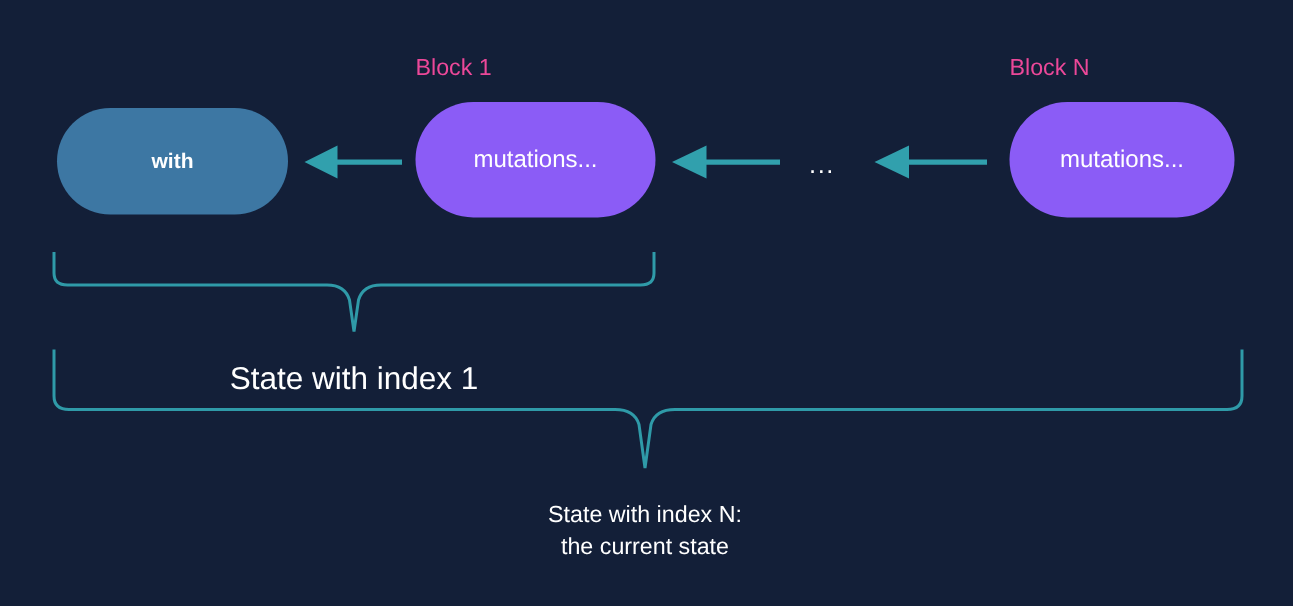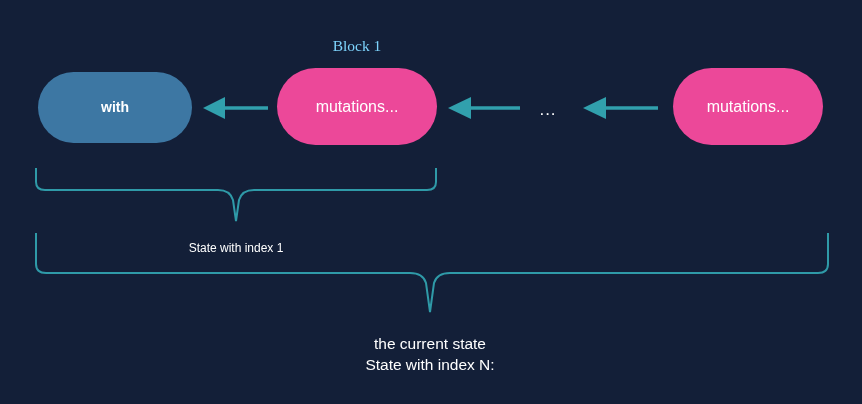--- a/index.html
+++ b/index.html
@@ -33,45 +33,44 @@
     height: 71px;
     background: #3d77a3;
     border-radius: 36px;
     font-size: 15.5px;
     line-height: 1.25;
   }
   .node-origin .line1 { font-weight: 400; }
   .node-origin .line2 { font-weight: 700; font-size: 14px; }
 
   .node-block {
-    background: #ec4899;
+    background: #8b5cf6;
     border-radius: 39px;
     font-size: 16px;
     font-weight: 400;
   }
   .node-block1 {
     left: 277px;
     top: 68px;
     width: 160px;
     height: 77px;
   }
   .node-blockN {
     left: 673px;
     top: 68px;
     width: 150px;
     height: 77px;
   }
 
   .caption {
     position: absolute;
-    color: #7dd3fc;
+    color: #ec4899;
     font-size: 15.5px;
-    text-align: center;
+    text-align: left;
     white-space: nowrap;
-    font-family: Liberation Serif, serif;
   }
   .caption-block1 { left: 277px; top: 37px; width: 160px; }
   .caption-blockN { left: 673px; top: 37px; width: 150px; }
 
   .ellipsis {
     position: absolute;
     left: 524px;
     top: 100px;
     width: 48px;
     text-align: center;
@@ -80,21 +79,21 @@
     letter-spacing: 1px;
   }
 
   .label-state1 {
     position: absolute;
     left: 36px;
     top: 241px;
     width: 400px;
     text-align: center;
     color: #ffffff;
-    font-size: 12px;
+    font-size: 21px;
     white-space: nowrap;
   }
   .label-stateN {
     position: absolute;
     left: 230px;
     top: 334px;
     width: 400px;
     text-align: center;
     color: #ffffff;
     font-size: 15.5px;
@@ -122,20 +121,21 @@
     </div>
   </div>
 
   <div class="caption caption-block1">Block 1</div>
   <div class="node node-block node-block1">
     <span>mutations...</span>
   </div>
 
   <div class="ellipsis">...</div>
 
+  <div class="caption caption-blockN">Block N</div>
   <div class="node node-block node-blockN">
     <span>mutations...</span>
   </div>
 
   <svg class="overlay" viewBox="0 0 862 404">
 
     <g>
       <line x1="268" y1="108" x2="222" y2="108" stroke="#31a0ad" stroke-width="3.5"></line>
       <polygon points="203,108 225,97 225,119" fill="#31a0ad"></polygon>
     </g>
@@ -170,17 +170,17 @@
              L430,312
              L434,283
              Q437,273 450,273
              L818,273
              Q828,273 828,264
              L828,233"></path>
   </svg>
 
   <div class="label-state1">State with index 1</div>
   <div class="label-stateN">
+    <div>State with index N:</div>
     <div>the current state</div>
-    <div>State with index N:</div>
   </div>
 
 </div>
 
 </body></html>

